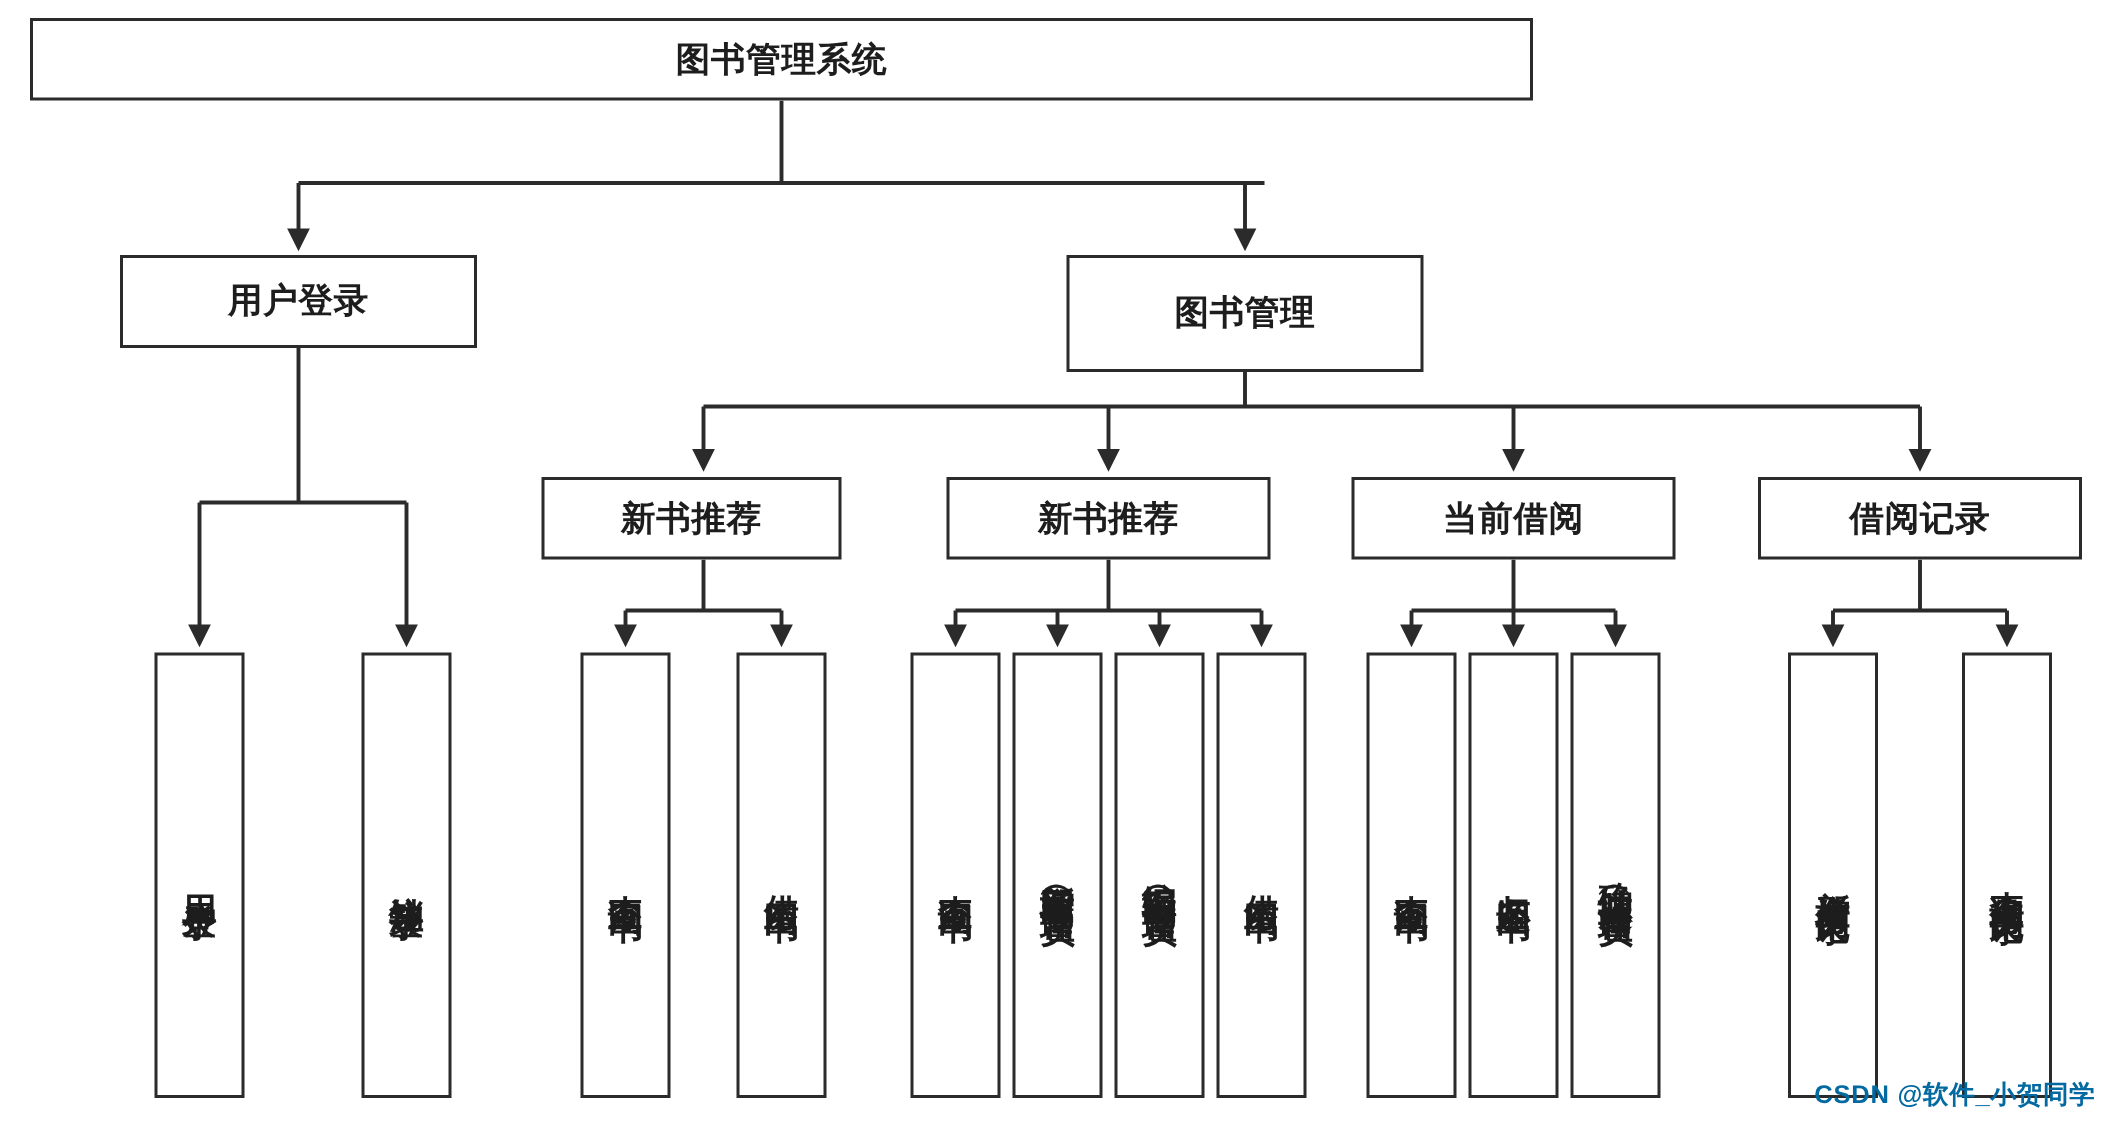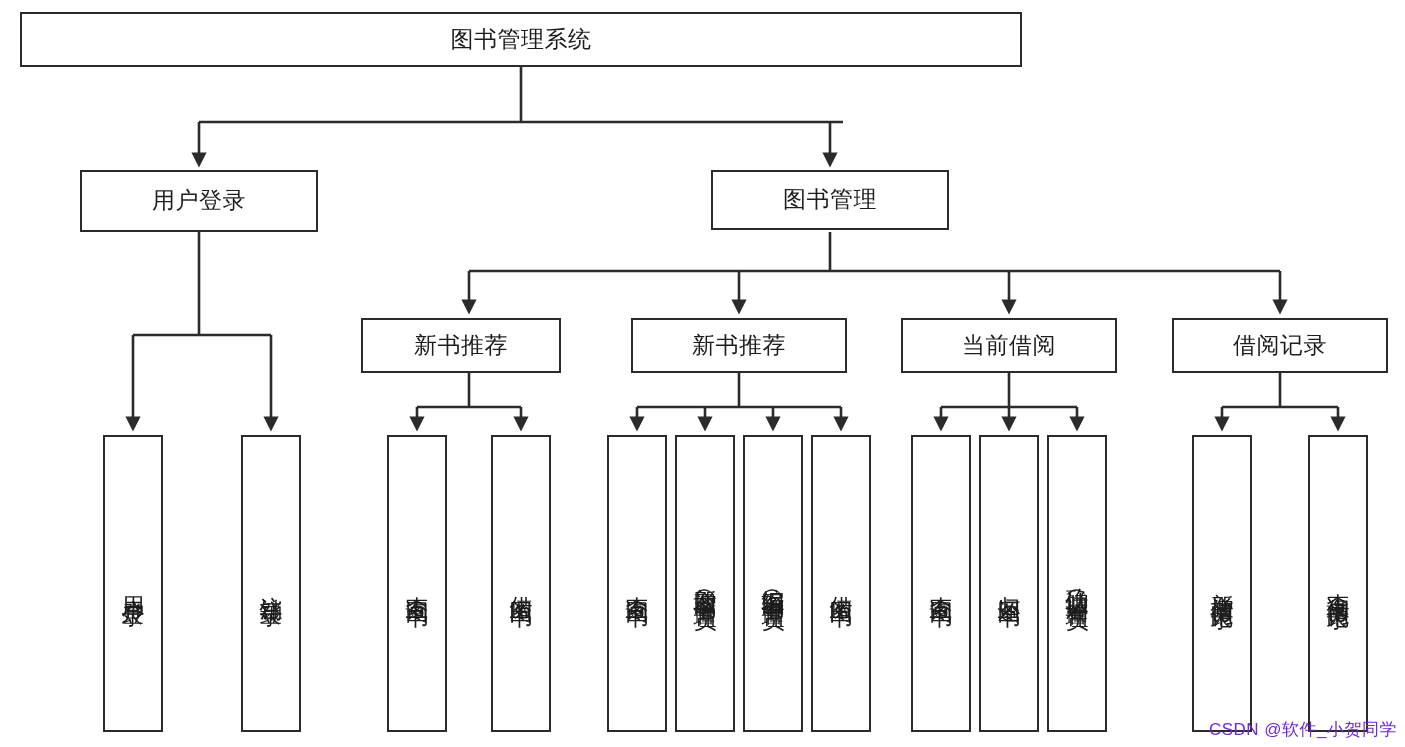--- a/index.html
+++ b/index.html
@@ -7,20 +7,21 @@
     padding: 0;
     background: #ffffff;
   }
   #canvas {
     position: relative;
     width: 1405px;
     height: 747px;
     background: #ffffff;
     font-family: "Liberation Sans", "DejaVu Sans", sans-serif;
     overflow: hidden;
+    font-weight: bold;
   }
   svg.edges {
     position: absolute;
     left: 0;
     top: 0;
     width: 1405px;
     height: 747px;
     pointer-events: none;
   }
   .node {
@@ -53,21 +54,21 @@
     text-orientation: upright;
     font-size: 23px;
     letter-spacing: 3px;
     line-height: 1;
   }
   #watermark {
     position: absolute;
     right: 8px;
     bottom: 6px;
     font-size: 17px;
-    color: #6d28d9;
+    color: #0369a1;
     letter-spacing: 0.5px;
     white-space: nowrap;
   }
 </style>
 </head>
 <body>
 
 <div id="canvas">
 
   <svg class="edges" viewBox="0 0 1405 747">
@@ -120,21 +121,21 @@
     </g>
   </svg>
 
   <div class="node h" style="left:20px; top:12px; width:1002px; height:55px;">
     <span class="label">图书管理系统</span>
   </div>
 
   <div class="node h" style="left:80px; top:170px; width:238px; height:62px;">
     <span class="label">用户登录</span>
   </div>
-  <div class="node h" style="left:711px; top:170px; width:238px; height:60px;">
+  <div class="node h" style="left:711px; top:170px; width:238px; height:78px;">
     <span class="label">图书管理</span>
   </div>
 
   <div class="node h" style="left:361px; top:318px; width:200px; height:55px;">
     <span class="label">新书推荐</span>
   </div>
   <div class="node h" style="left:631px; top:318px; width:216px; height:55px;">
     <span class="label">新书推荐</span>
   </div>
   <div class="node h" style="left:1172px; top:318px; width:216px; height:55px;">

